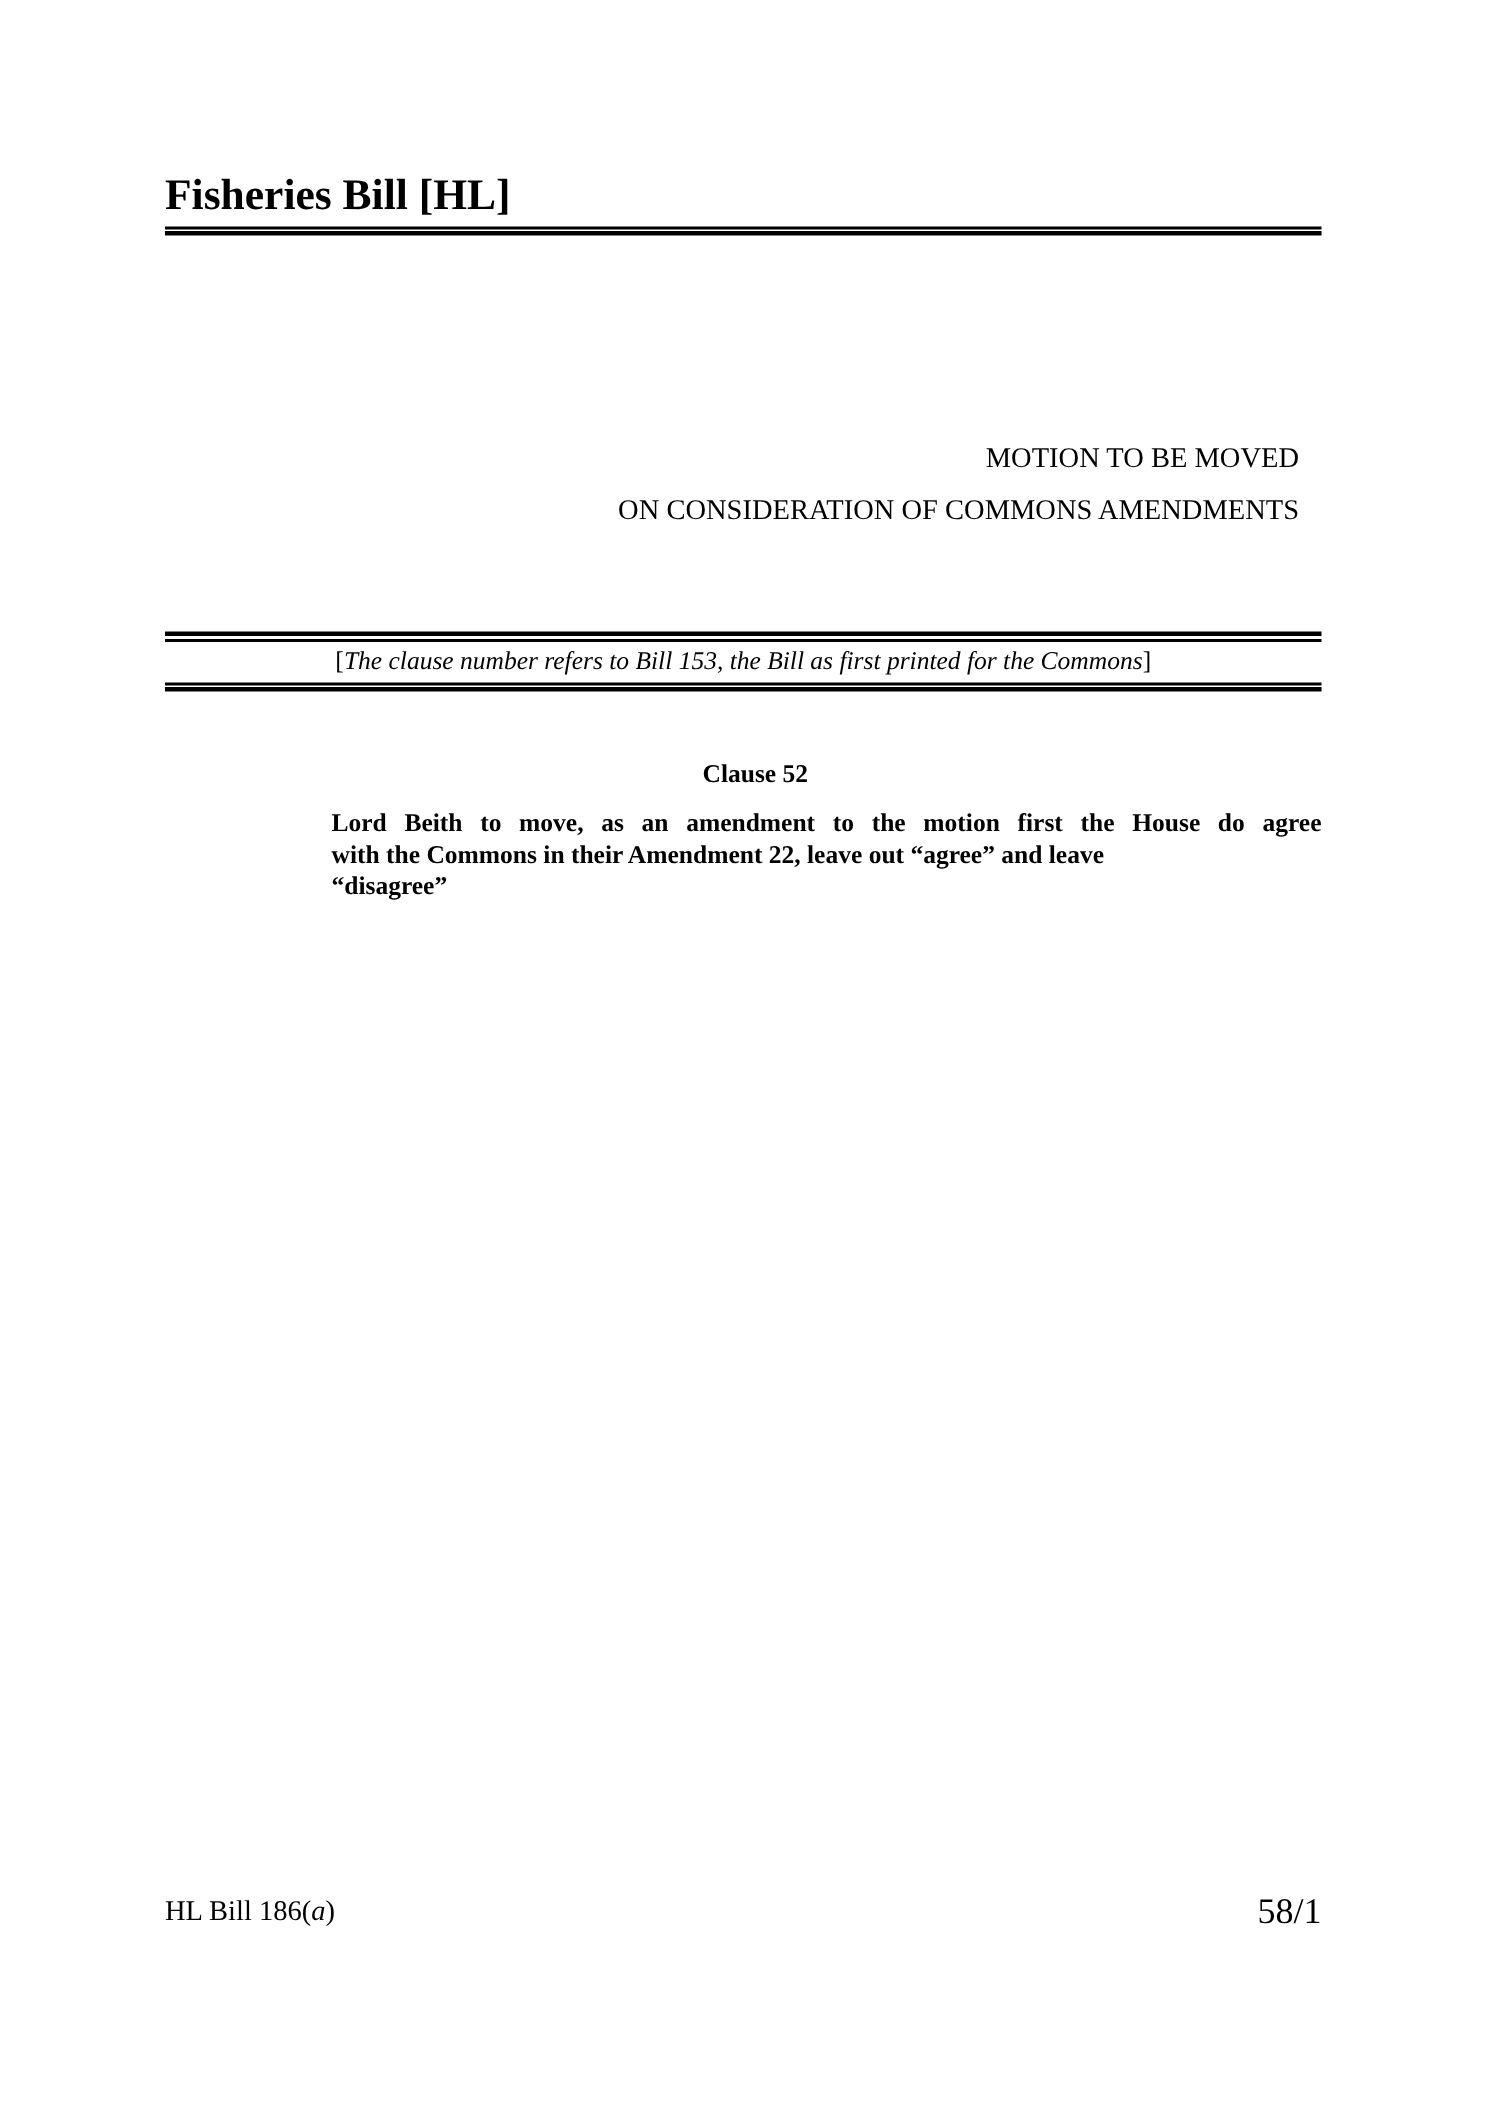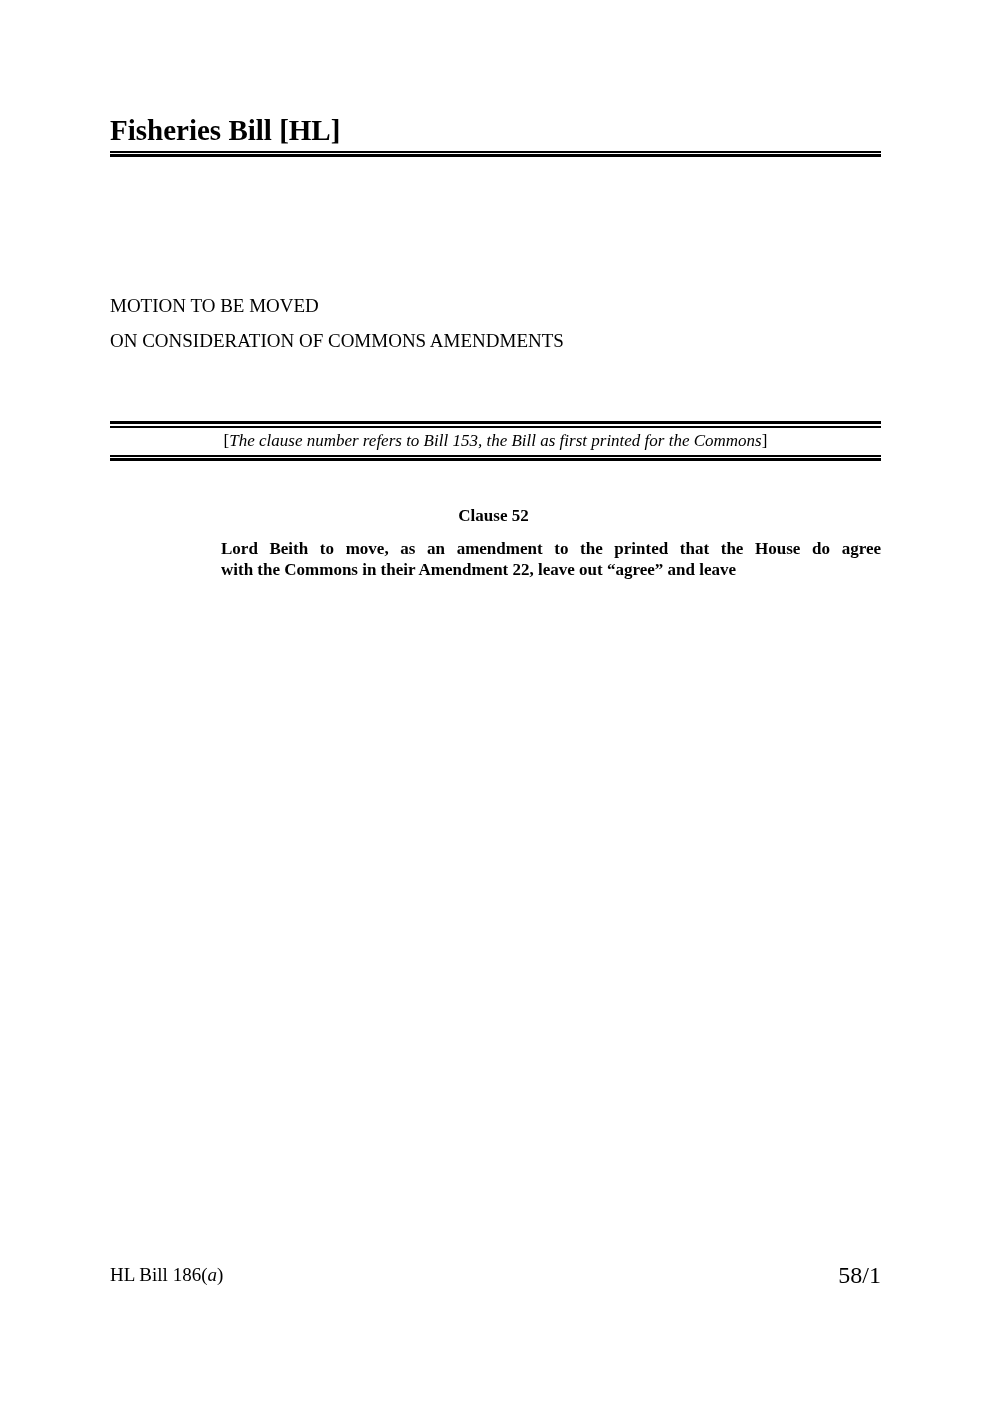--- a/index.html
+++ b/index.html
@@ -19,34 +19,34 @@
     .title {
       left: 110px; width: 771px; top: 110px;
       text-align: left;
       font-size: 29px;
       font-weight: bold;
       line-height: 40px;
     }
     .rule-thin { height: 1.5px; background: #000; }
     .rule-thick { height: 3px; background: #000; }
     .motion {
-      left: 110px; width: 771px;
-      text-align: left;
+      left: 95px; width: 771px;
+      text-align: right;
       font-size: 19px;
       line-height: 24px;
     }
     .note {
       left: 110px; width: 771px; top: 429px;
       text-align: center;
       font-size: 17px;
       line-height: 24px;
     }
     .note i { font-style: italic; }
     .clause {
-      left: 108px; width: 771px; top: 505px;
+      left: 118px; width: 771px; top: 505px;
       text-align: center;
       font-size: 17px;
       font-weight: bold;
       line-height: 22px;
     }
     .amend {
       left: 221px; width: 660px; top: 538px;
       font-size: 17px;
       font-weight: bold;
       line-height: 21px;
@@ -81,20 +81,21 @@
 <div class="abs note">
   <span>[</span><i>The clause number refers to Bill 153, the Bill as first printed for the Commons</i><span>]</span>
 </div>
 
 <div class="abs rule-thin" style="left:110px;width:771px;top:455px;"></div>
 <div class="abs rule-thick" style="left:110px;width:771px;top:458px;"></div>
 
 <div class="abs clause">Clause 52</div>
 
 <div class="abs amend">
-  <span class="line justify">Lord Beith to move, as an amendment to the printed that the House do agree</span>
+  <span class="line justify">Lord Beith to move, as an amendment to the motion first the House do agree</span>
   <span class="line">with the Commons in their Amendment 22, leave out “agree” and leave</span>
+  <span class="line">“disagree”</span>
 </div>
 
 <div class="abs footer-left">
   <span>HL Bill 186(</span><i>a</i><span>)</span>
 </div>
 <div class="abs footer-right">58/1</div>
 
 </body></html>

